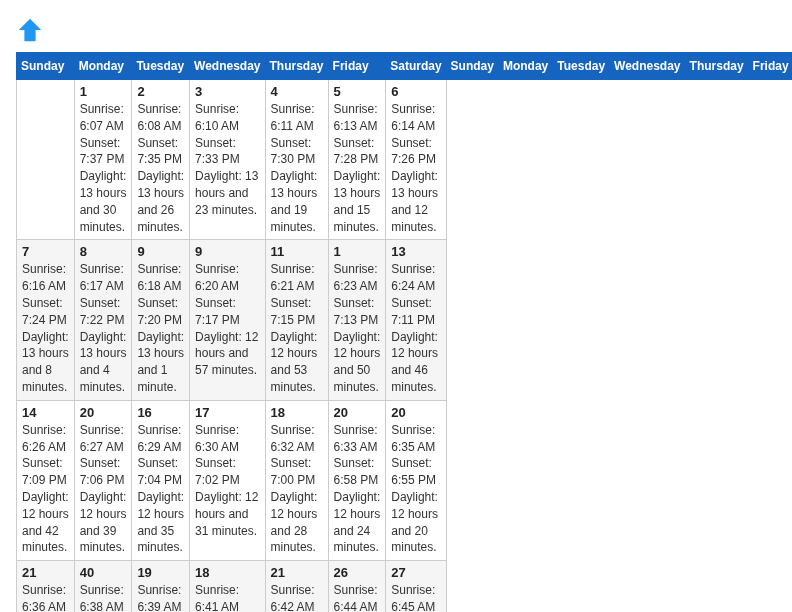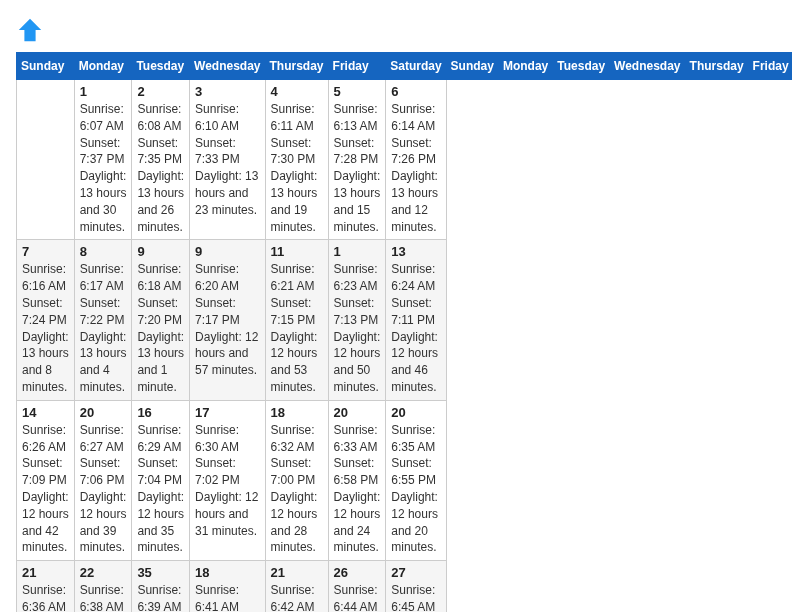--- a/index.html
+++ b/index.html
@@ -212,25 +212,25 @@
           <span class="day-number">20</span>
           <div class="day-info">Sunrise: 6:35 AM<br>Sunset: 6:55 PM<br>Daylight: 12 hours and 20 minutes.</div>
         </td>
       </tr>
       <tr>
         <td>
           <span class="day-number">21</span>
           <div class="day-info">Sunrise: 6:36 AM<br>Sunset: 6:53 PM<br>Daylight: 12 hours and 16 minutes.</div>
         </td>
         <td>
-          <span class="day-number">22</span>
+          <span class="day-number">40</span>
           <div class="day-info">Sunrise: 6:38 AM<br>Sunset: 6:51 PM<br>Daylight: 12 hours and 13 minutes.</div>
         </td>
         <td>
-          <span class="day-number">35</span>
+          <span class="day-number">19</span>
           <div class="day-info">Sunrise: 6:39 AM<br>Sunset: 6:49 PM<br>Daylight: 12 hours and 9 minutes.</div>
         </td>
         <td>
           <span class="day-number">18</span>
           <div class="day-info">Sunrise: 6:41 AM<br>Sunset: 6:47 PM<br>Daylight: 12 hours and 5 minutes.</div>
         </td>
         <td>
           <span class="day-number">21</span>
           <div class="day-info">Sunrise: 6:42 AM<br>Sunset: 6:44 PM<br>Daylight: 12 hours and 2 minutes.</div>
         </td>

